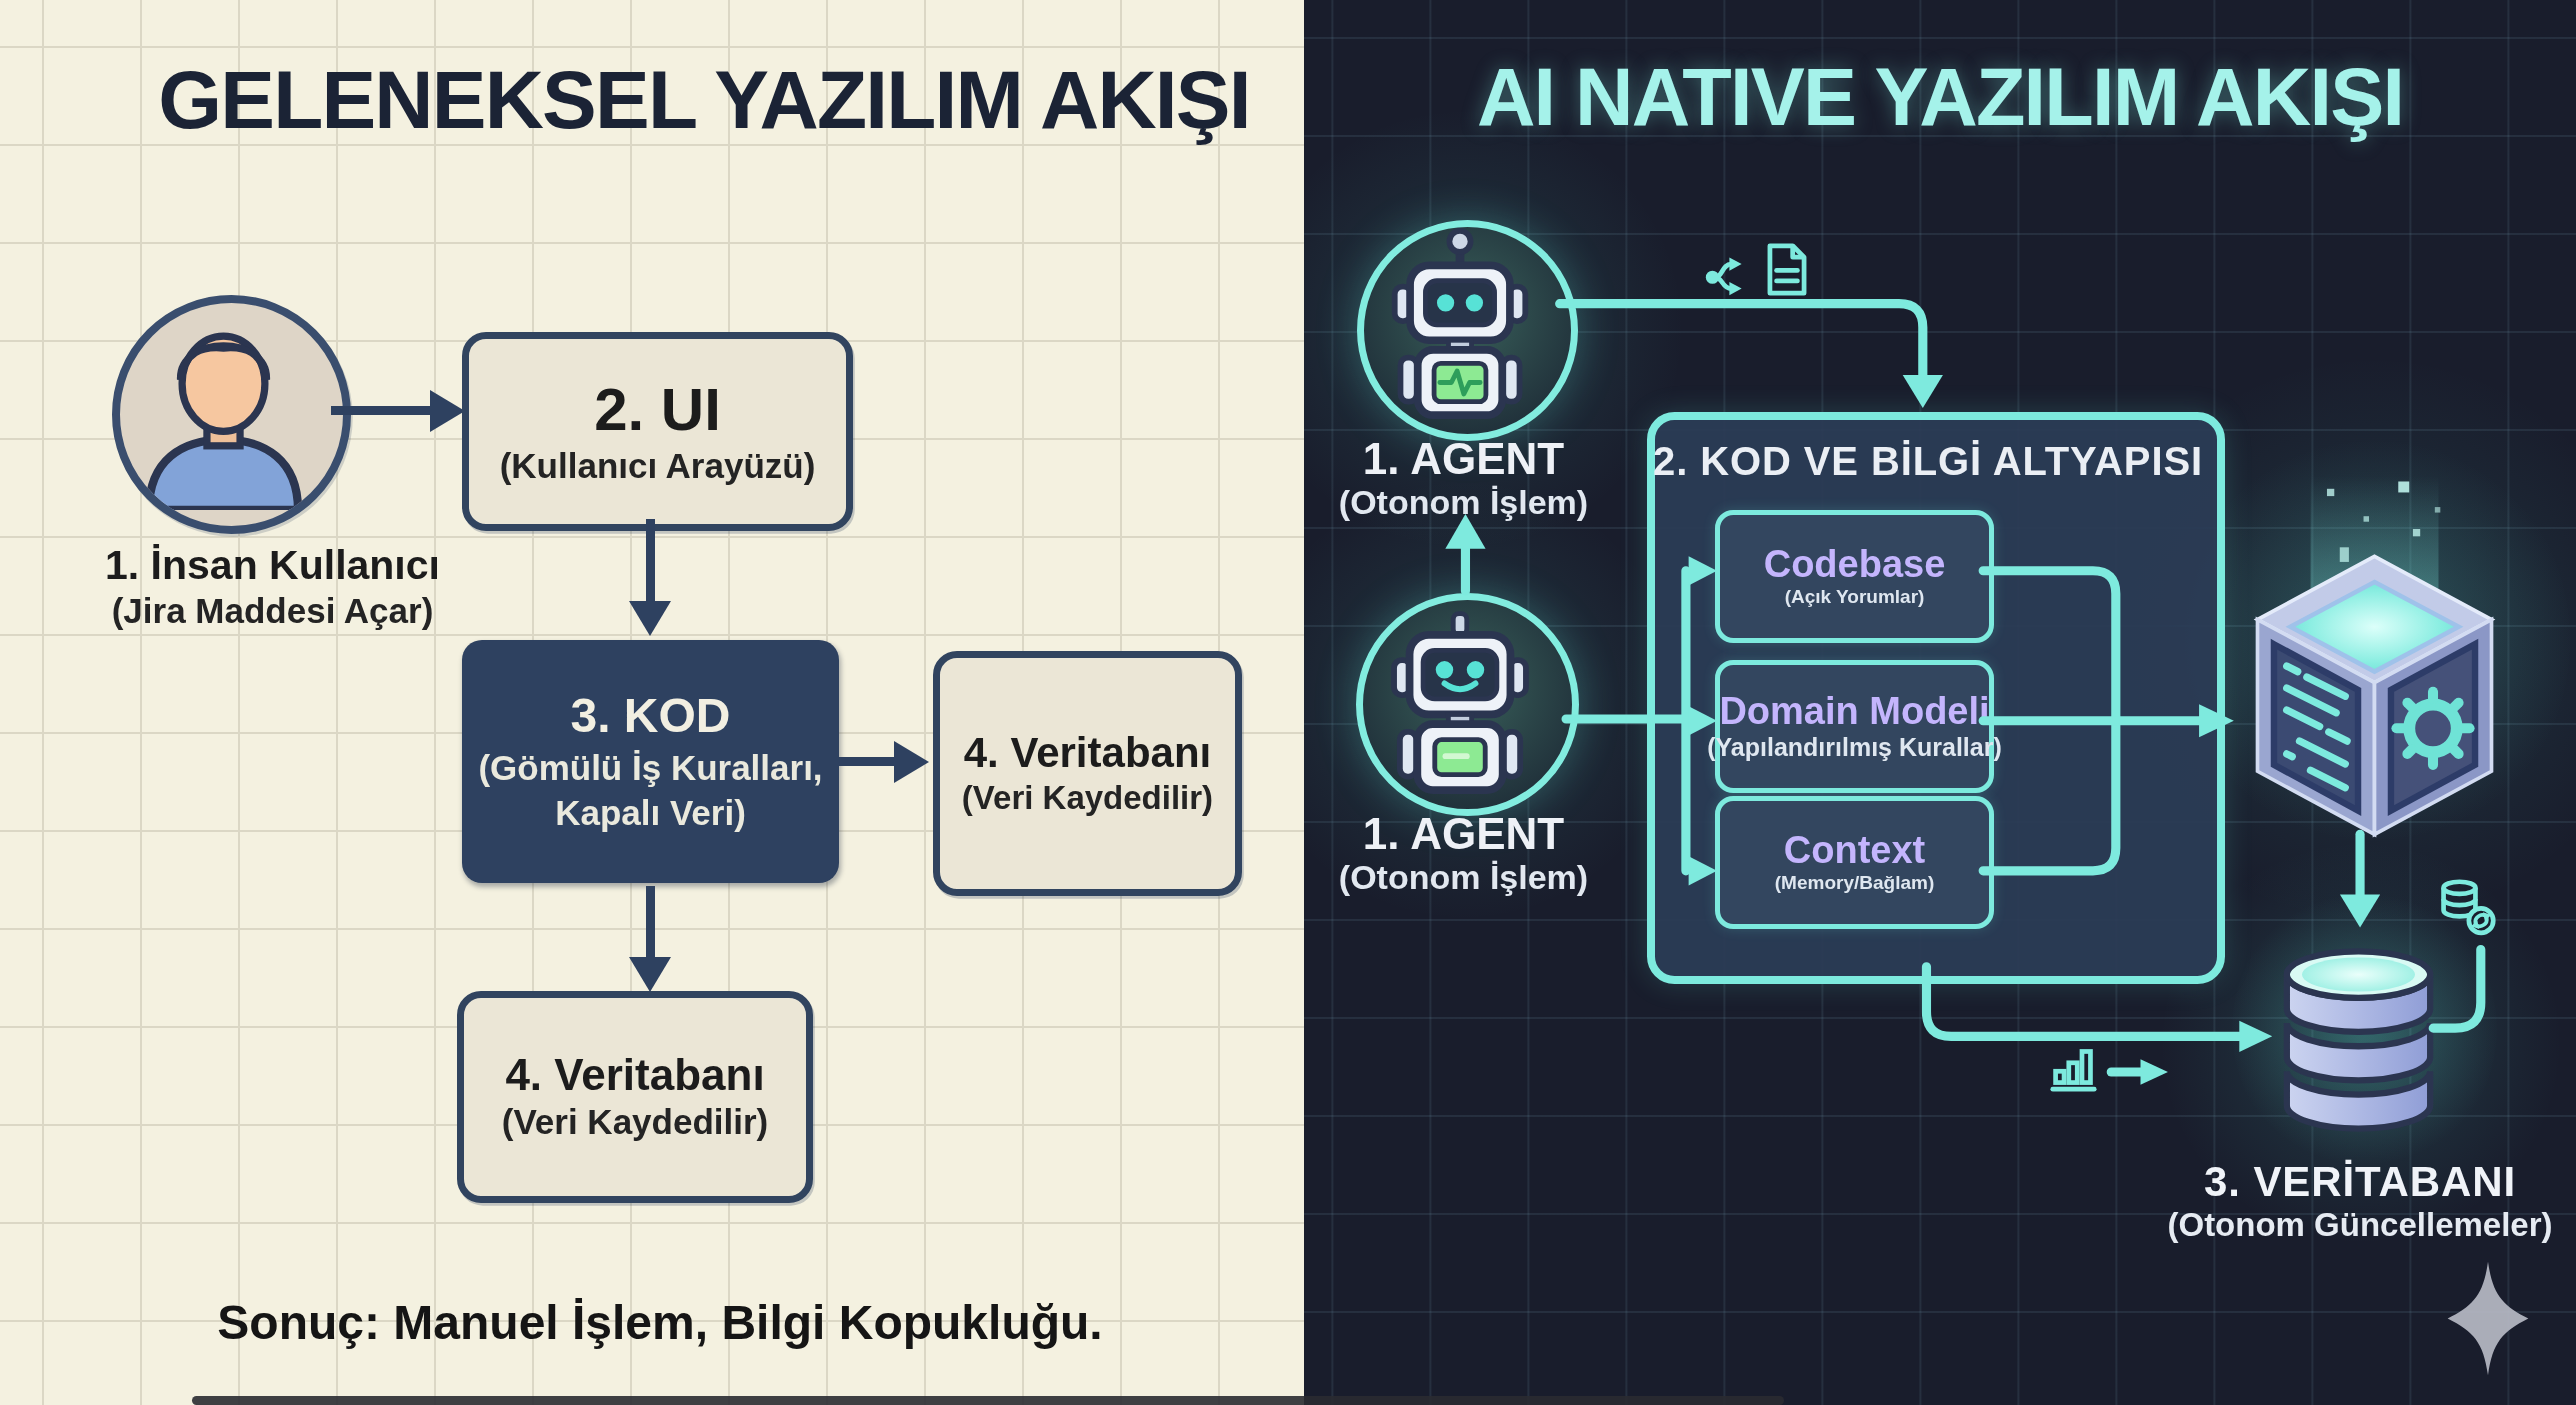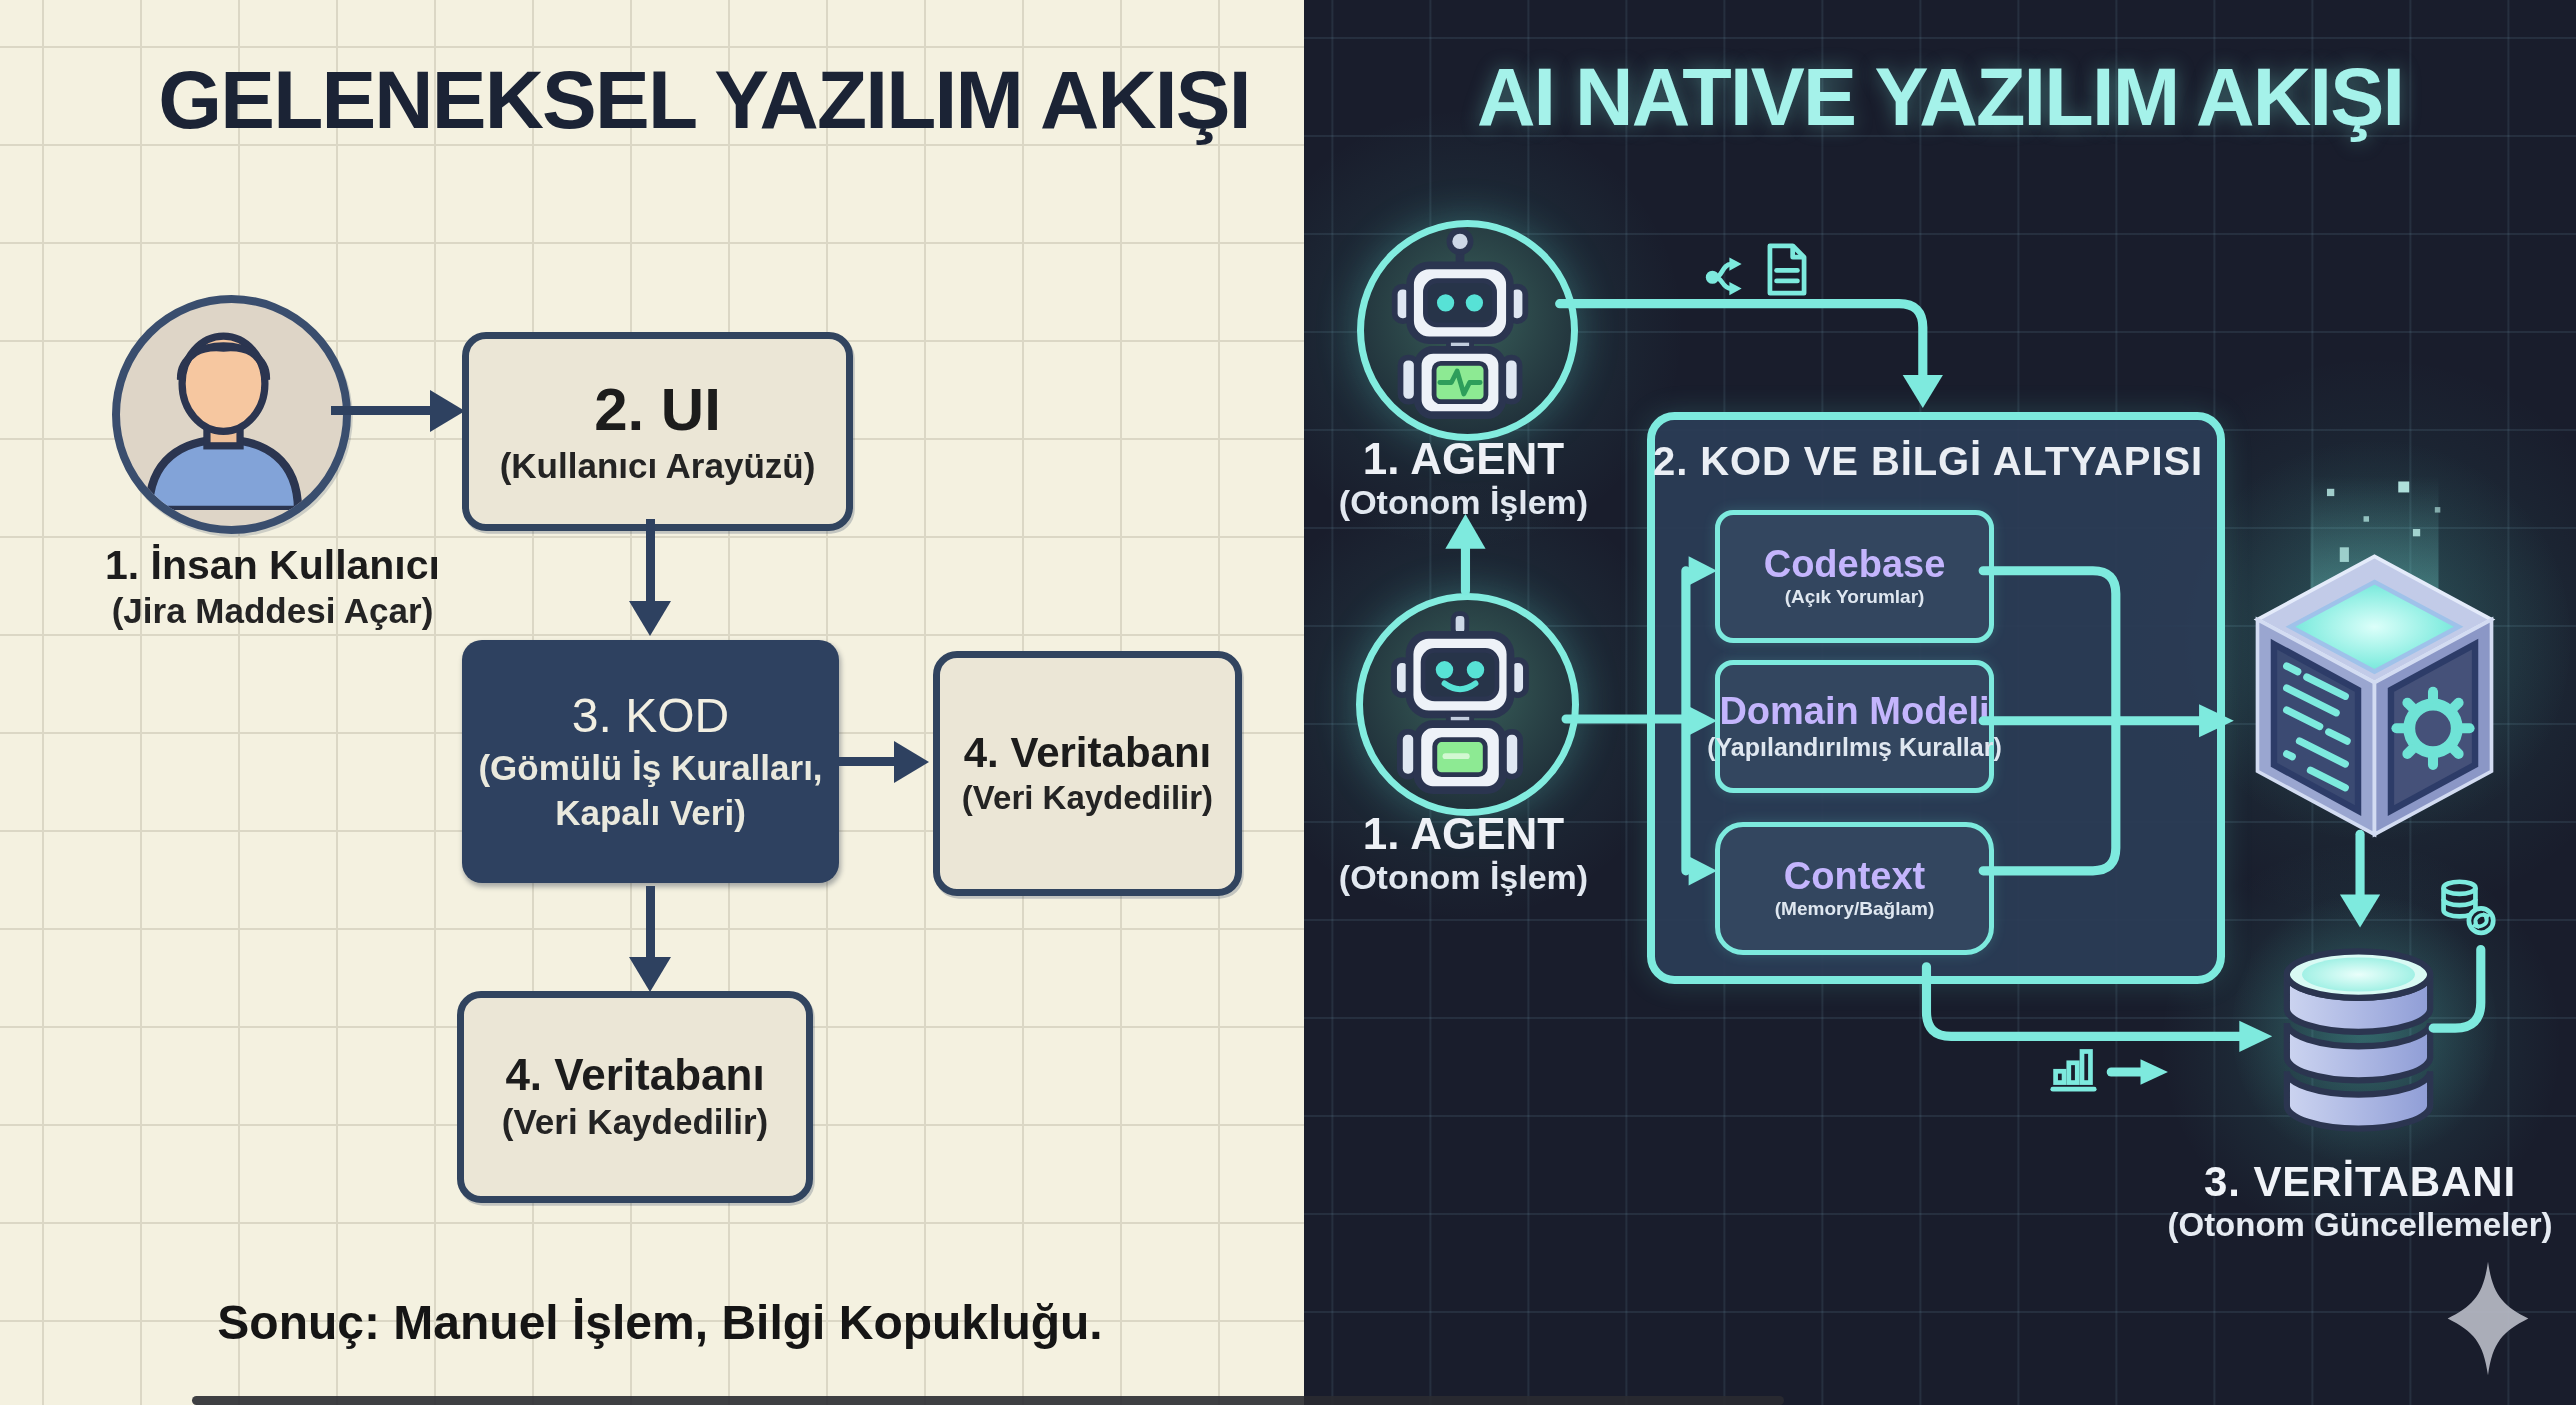--- a/index.html
+++ b/index.html
@@ -14,21 +14,21 @@
       linear-gradient(to right,#dbd7c5 1.8px,transparent 1.8px),
       linear-gradient(to bottom,#dbd7c5 1.8px,transparent 1.8px);
     background-size:98px 98px;background-position:42px 46px;}
   .left-title{left:0;width:1408px;top:53px;font-size:82px;font-weight:bold;color:#1b2335;
     text-align:center;letter-spacing:-1.8px;white-space:nowrap;}
   .lbox{background:#ebe6d6;border:7.3px solid #31445f;border-radius:24px;
     box-shadow:1.8px 2.7px 0 rgba(49,68,95,.25);}
   .lbox-dark{background:#2e4160;border-radius:20px;box-shadow:1.8px 3.7px 5.5px rgba(30,40,60,.35);}
   .lt-title{font-size:60px;font-weight:bold;color:#1c1c1c;line-height:1.15;}
   .lt-sub{font-size:35px;font-weight:bold;color:#242424;line-height:1.25;}
-  .lt-title-w{font-size:48px;font-weight:normal;color:#f2efe2;line-height:1.2;}
+  .lt-title-w{font-size:48px;font-weight:bold;color:#f2efe2;line-height:1.2;}
   .lt-sub-w{font-size:35px;font-weight:bold;color:#eae9dd;line-height:1.3;}
   .hline{background:#2e4160;height:9.1px;}
   .vline{background:#2e4160;width:9.1px;}
   .arr-r{width:0;height:0;border-top:21px solid transparent;border-bottom:21px solid transparent;
          border-left:35px solid #2e4160;}
   .arr-d{width:0;height:0;border-left:21px solid transparent;border-right:21px solid transparent;
          border-top:35px solid #2e4160;}
   .left-result{left:38px;width:1244px;top:1295px;font-size:48px;font-weight:bold;color:#151515;
     text-align:center;white-space:nowrap;}
   .avatar-circle{left:112px;top:295px;width:223px;height:223px;border-radius:50%;
@@ -189,21 +189,21 @@
   <div class="abs big-box-title">2. KOD VE BİLGİ ALTYAPISI</div>
 
   <div class="abs inner-box ctr" style="top:510px;">
     <div class="ib-title">Codebase</div>
     <div class="ib-sub">(Açık Yorumlar)</div>
   </div>
   <div class="abs inner-box ctr" style="top:660px;">
     <div class="ib-title">Domain Modeli</div>
     <div class="ib-sub ib-sub-small">(Yapılandırılmış Kurallar)</div>
   </div>
-  <div class="abs inner-box ctr" style="top:822px;border-radius:28px;">
+  <div class="abs inner-box ctr" style="top:796px;">
     <div class="ib-title">Context</div>
     <div class="ib-sub">(Memory/Bağlam)</div>
   </div>
 
   <svg class="abs" style="left:2219px;top:476px;" width="311" height="362" viewBox="0 0 340 396">
     <defs>
       <linearGradient id="gcol" x1="0" y1="0" x2="0" y2="1">
         <stop offset="0" stop-color="rgba(126,233,222,0)"></stop>
         <stop offset="1" stop-color="rgba(126,233,222,0.30)"></stop>
       </linearGradient>

